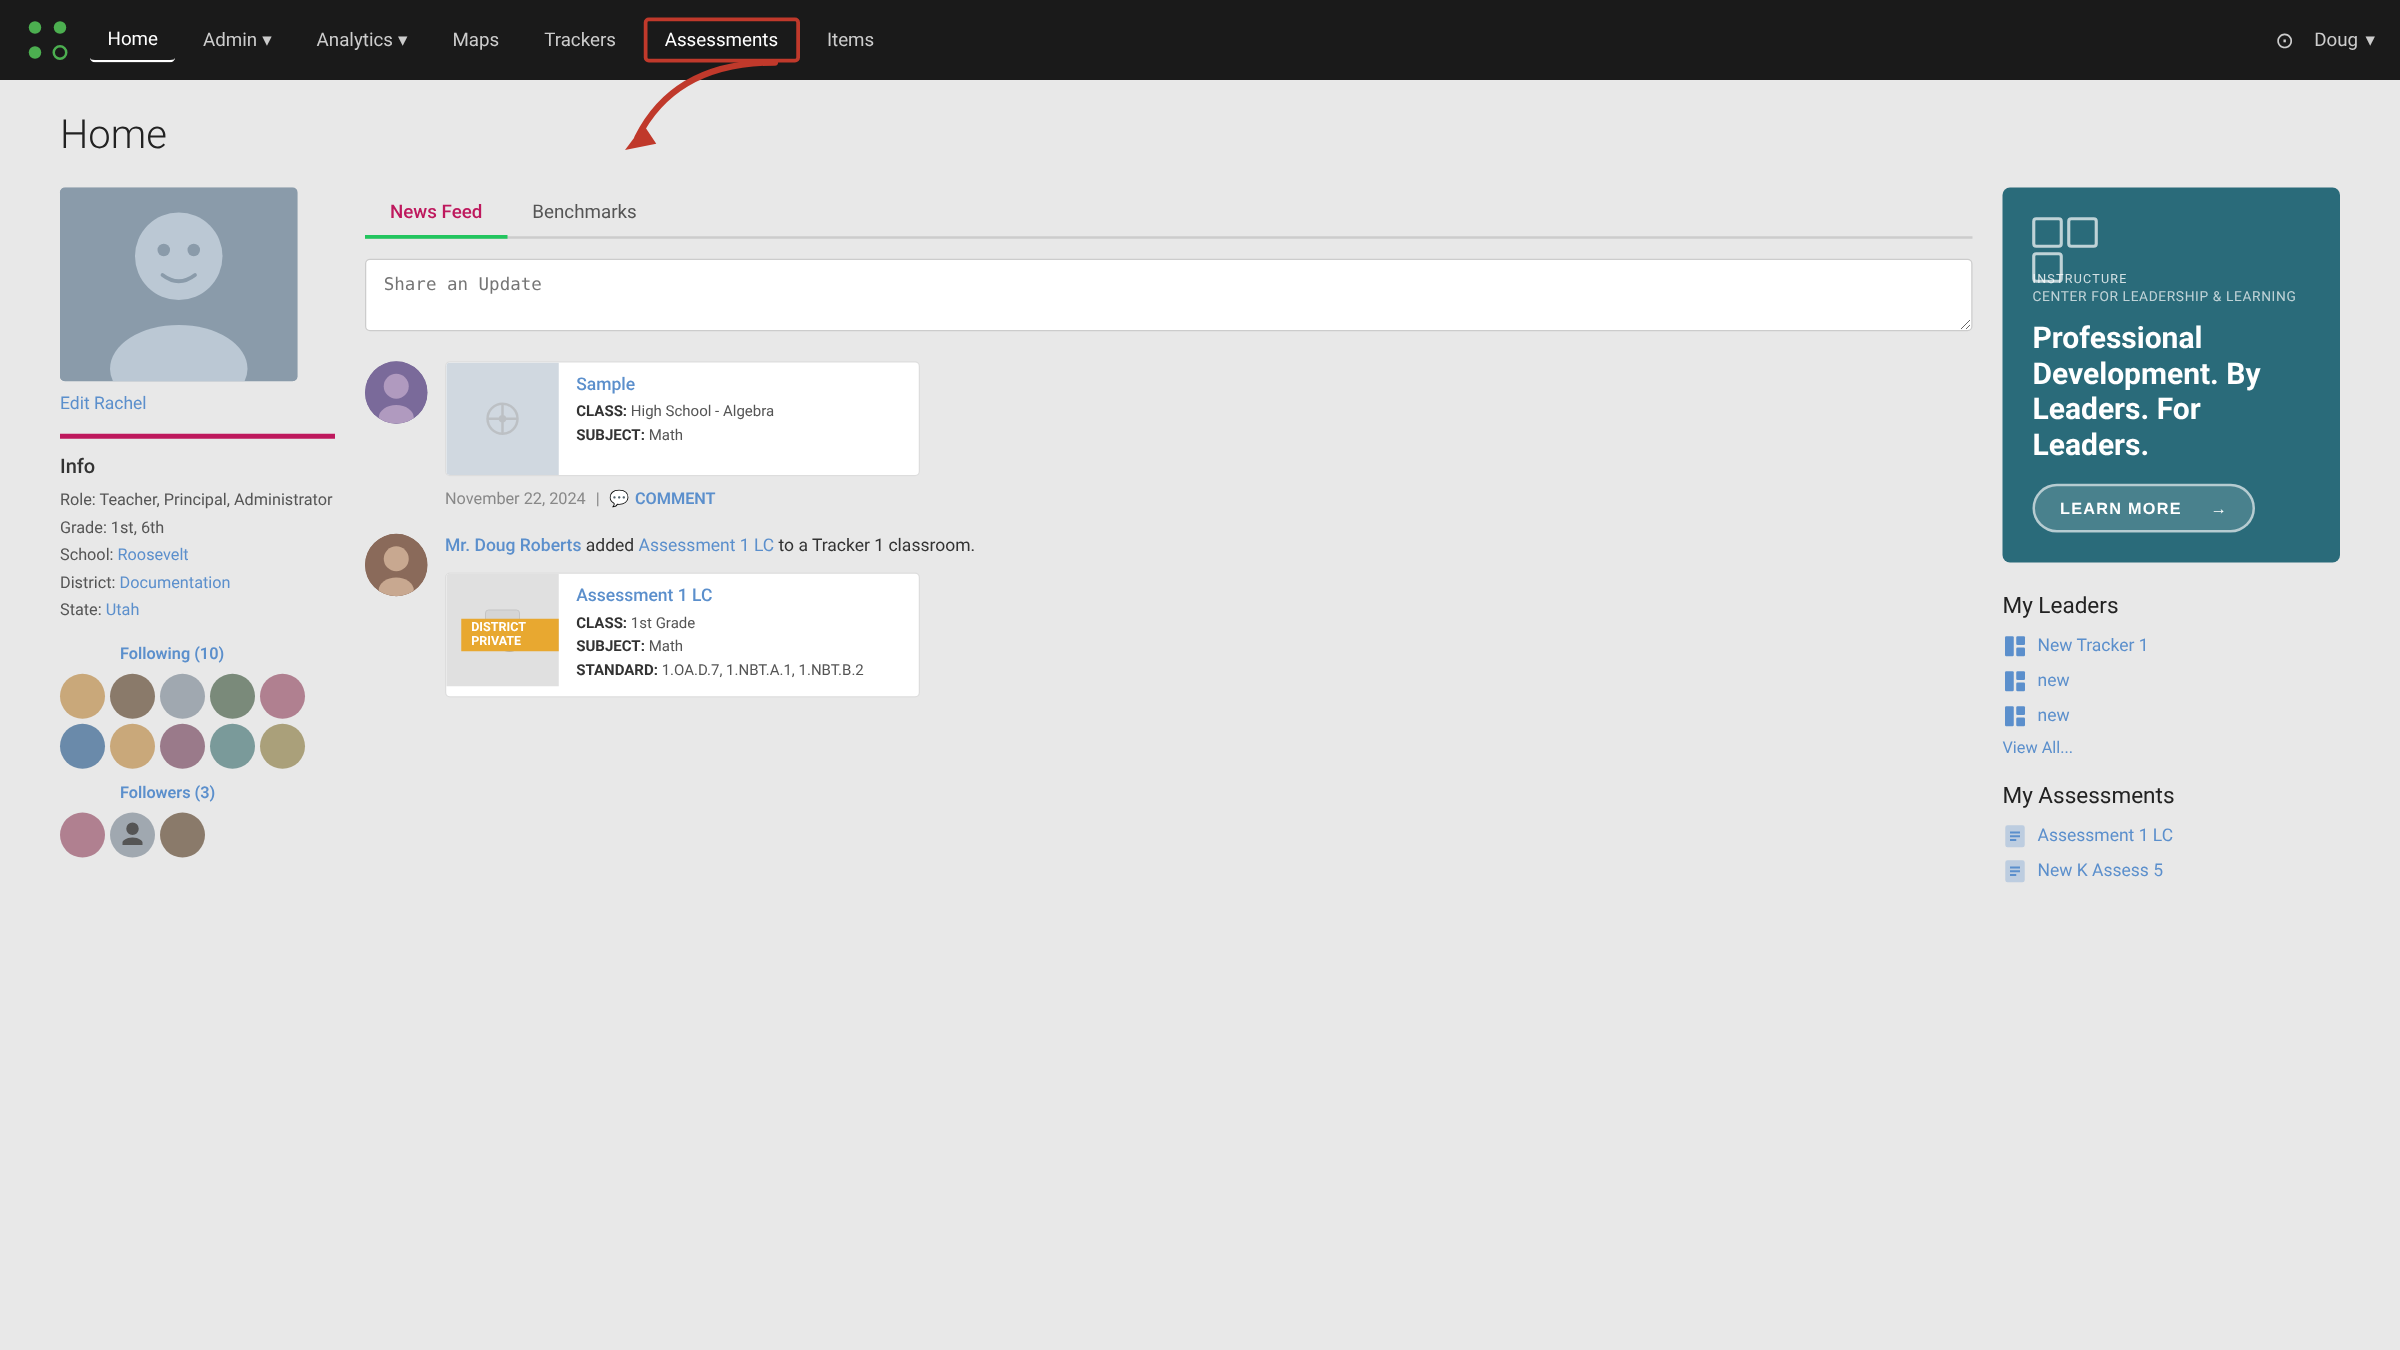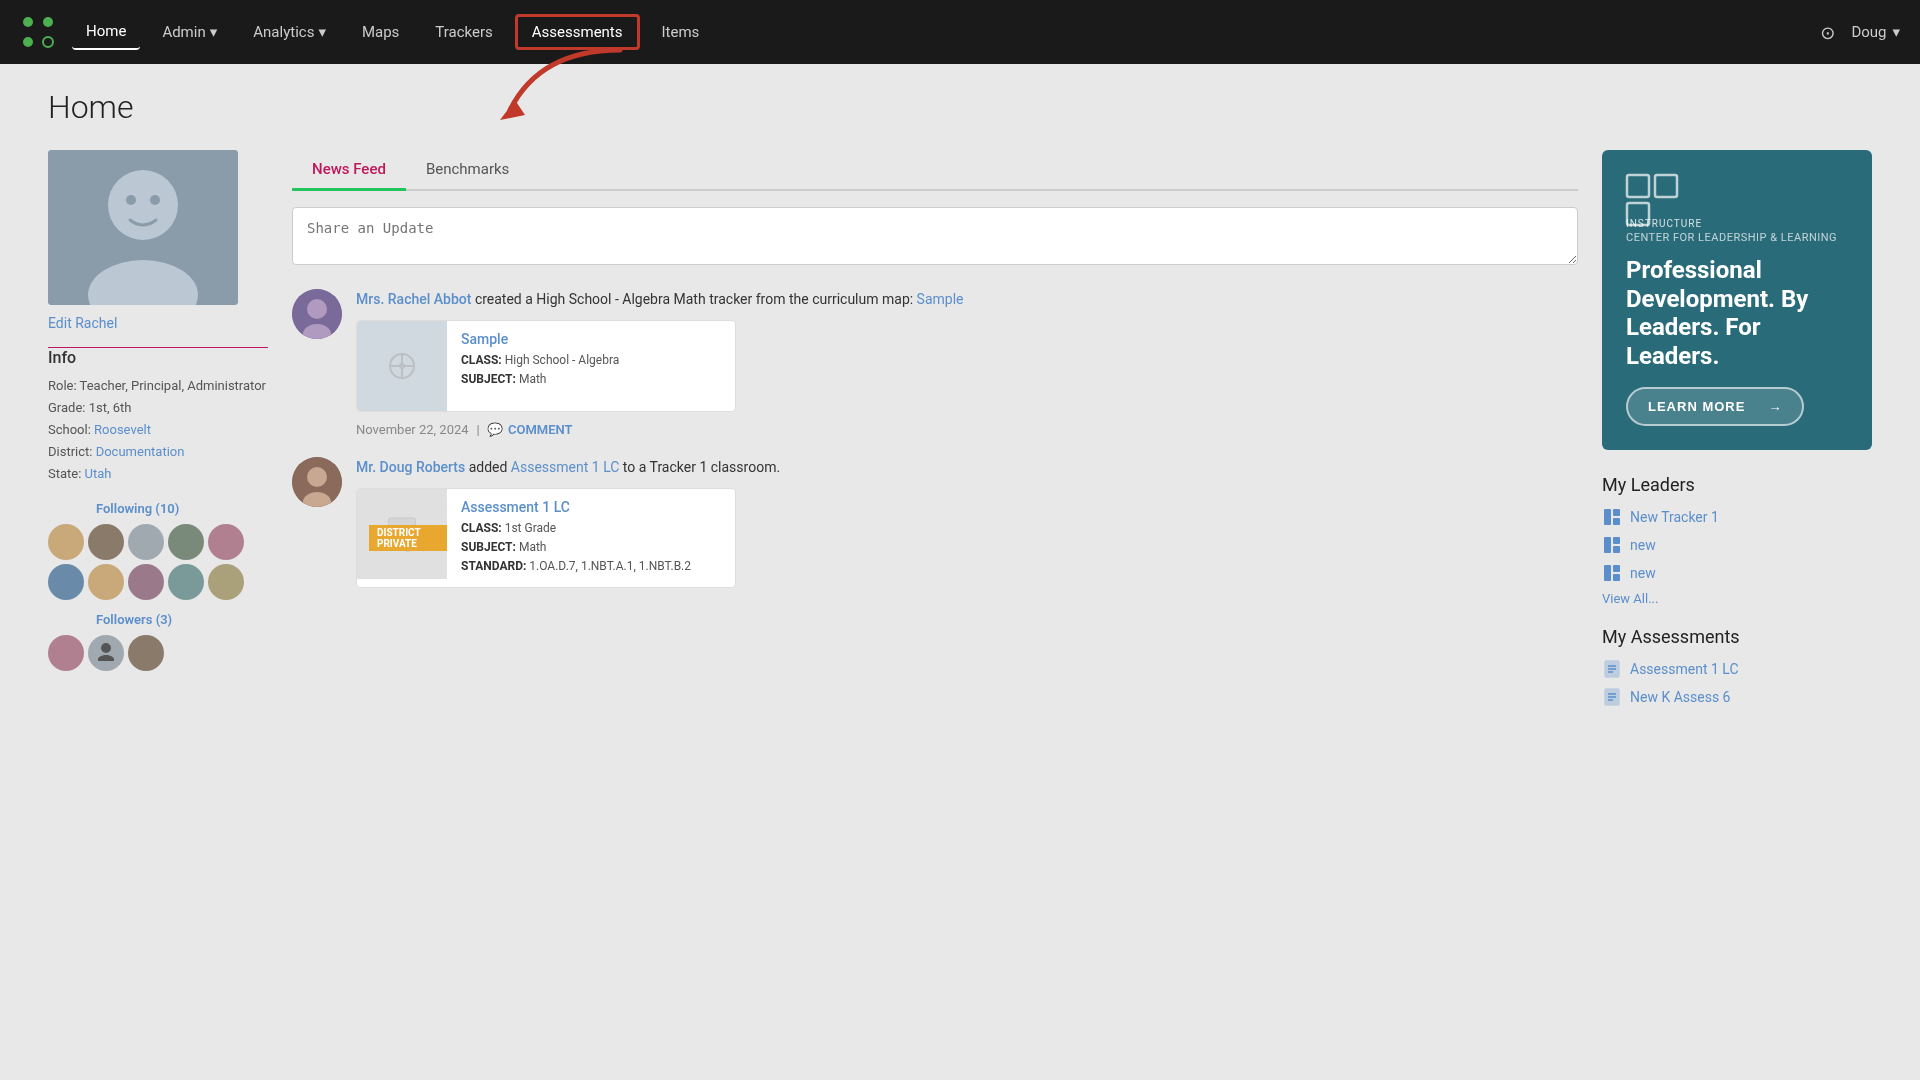--- a/index.html
+++ b/index.html
@@ -63,21 +63,21 @@
       width: 190px;
       height: 155px;
       background: #8a9baa;
       border-radius: 4px;
       overflow: hidden;
       margin-bottom: 10px;
     }
     .profile-avatar svg { width: 100%; height: 100%; }
     .edit-profile-link { color: #5b8fcc; font-size: 14px; cursor: pointer; display: block; margin-bottom: 16px; }
 
-    .info-section { border-top: 1px solid #be185d; margin-bottom: 16px; }
+    .info-section { border-top: 4px solid #be185d; padding-top: 12px; margin-bottom: 16px; }
     .info-title { font-size: 16px; font-weight: 500; margin-bottom: 8px; }
     .info-text { font-size: 13px; color: #555; line-height: 1.7; }
     .info-link { color: #5b8fcc; text-decoration: none; }
 
     .following-section { margin-bottom: 12px; }
     .following-title { font-size: 13px; font-weight: 600; color: #5b8fcc; margin-bottom: 8px; margin-left: 48px; }
     .avatar-grid { display: flex; flex-wrap: wrap; gap: 4px; }
     .avatar-thumb {
       width: 36px; height: 36px; border-radius: 50%;
       background: #8a9baa; overflow: hidden;
@@ -346,25 +346,20 @@
         
         <div class="feed-item">
           <div class="feed-avatar purple">
             <svg viewBox="0 0 50 50" fill="none" width="50" height="50">
               <circle cx="25" cy="25" r="25" fill="#7a6a9a"></circle>
               <circle cx="25" cy="20" r="10" fill="#b09abf"></circle>
               <ellipse cx="25" cy="45" rx="14" ry="10" fill="#b09abf"></ellipse>
             </svg>
           </div>
           <div class="feed-content">
-            <div class="feed-text">
-              <span class="author">Mrs. Rachel Abbot</span>
-              <span> created a High School - Algebra Math tracker from the curriculum map: </span>
-              <span class="link">Sample</span>
-            </div>
             <div class="feed-card">
               <div class="feed-card-thumb">
                 <svg viewBox="0 0 40 40" fill="#aaa">
                     <circle cx="20" cy="20" r="12" stroke="#aaa" stroke-width="2" fill="none"></circle>
                     <line x1="20" y1="8" x2="20" y2="32" stroke="#aaa" stroke-width="2"></line>
                     <line x1="8" y1="20" x2="32" y2="20" stroke="#aaa" stroke-width="2"></line>
                     <circle cx="20" cy="20" r="3" fill="#aaa"></circle>
                   </svg>
               </div>
               <div class="feed-card-info">
@@ -488,19 +483,19 @@
           </svg>
           <span class="assessment-name">Assessment 1 LC</span>
         </div>
         <div class="assessment-item">
           <svg class="assessment-icon" viewBox="0 0 20 20">
             <rect x="3" y="2" width="14" height="16" rx="1" fill="#5b8fcc" opacity="0.3" stroke="#5b8fcc" stroke-width="1.5"></rect>
             <line x1="6" y1="7" x2="14" y2="7" stroke="#5b8fcc" stroke-width="1.5"></line>
             <line x1="6" y1="10" x2="14" y2="10" stroke="#5b8fcc" stroke-width="1.5"></line>
             <line x1="6" y1="13" x2="11" y2="13" stroke="#5b8fcc" stroke-width="1.5"></line>
           </svg>
-          <span class="assessment-name">New K Assess 6</span>
+          <span class="assessment-name">New K Assess 5</span>
         </div>
       </aside>
 
     </div>
   </div>
 </div>
 
 </body></html>

